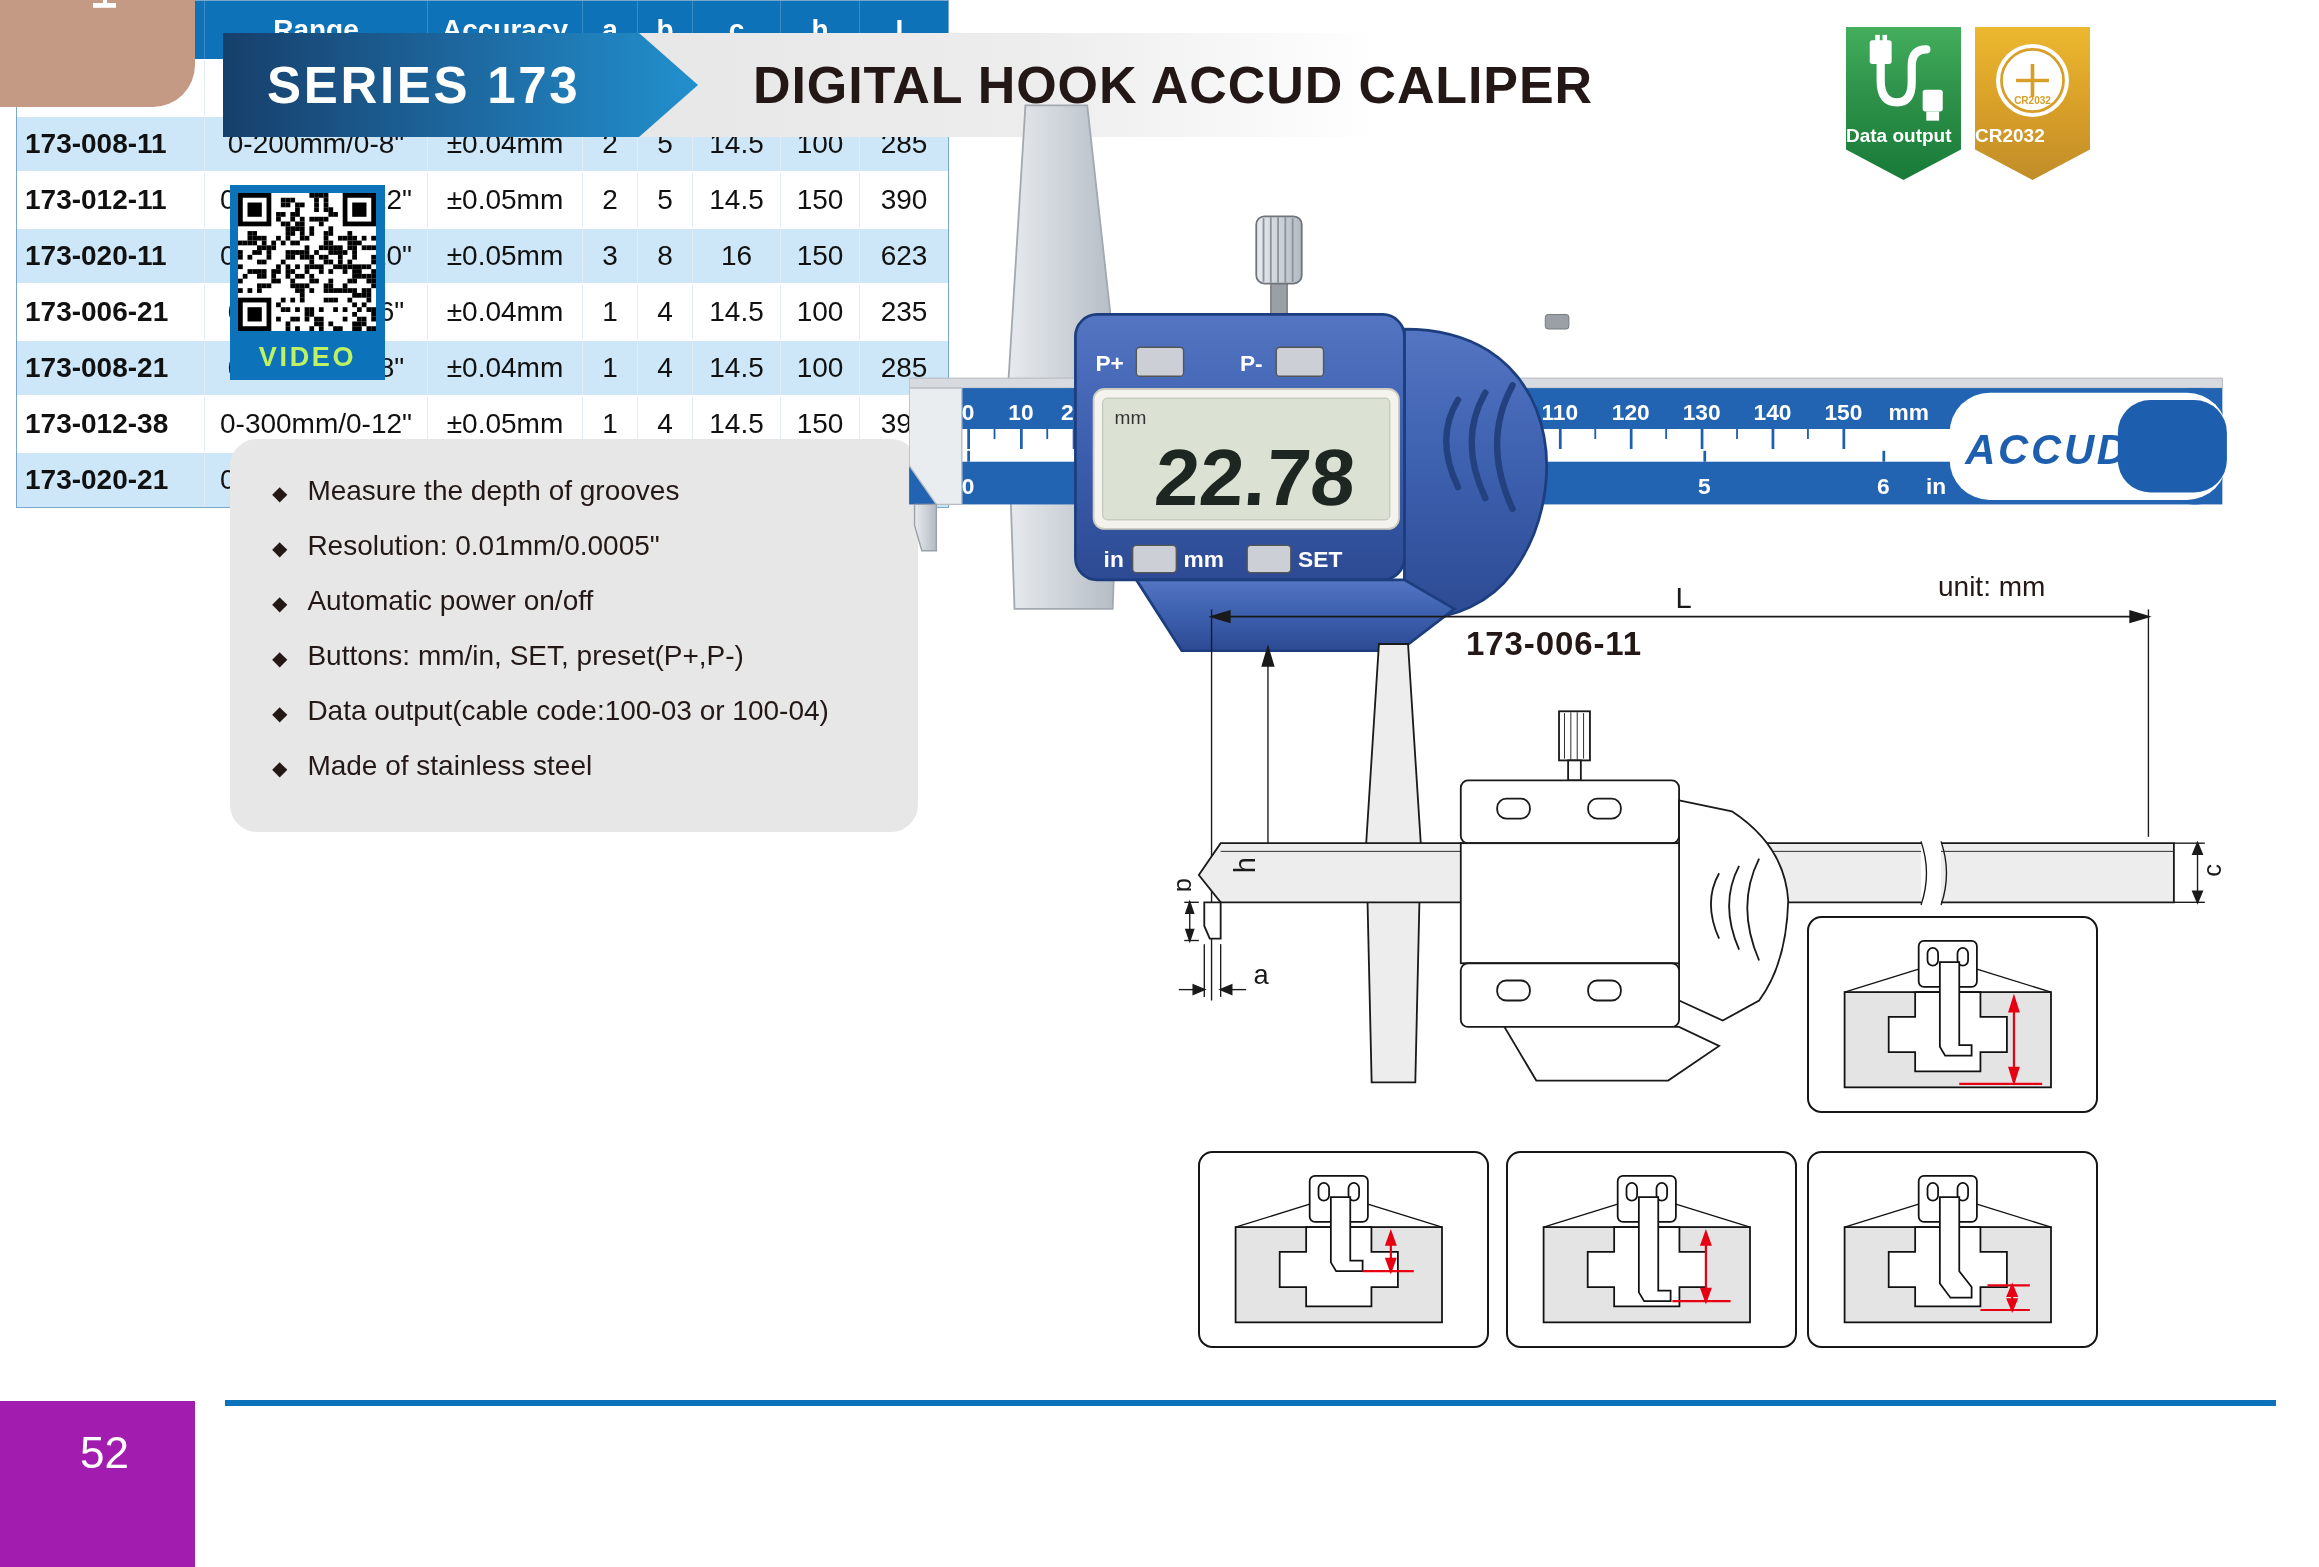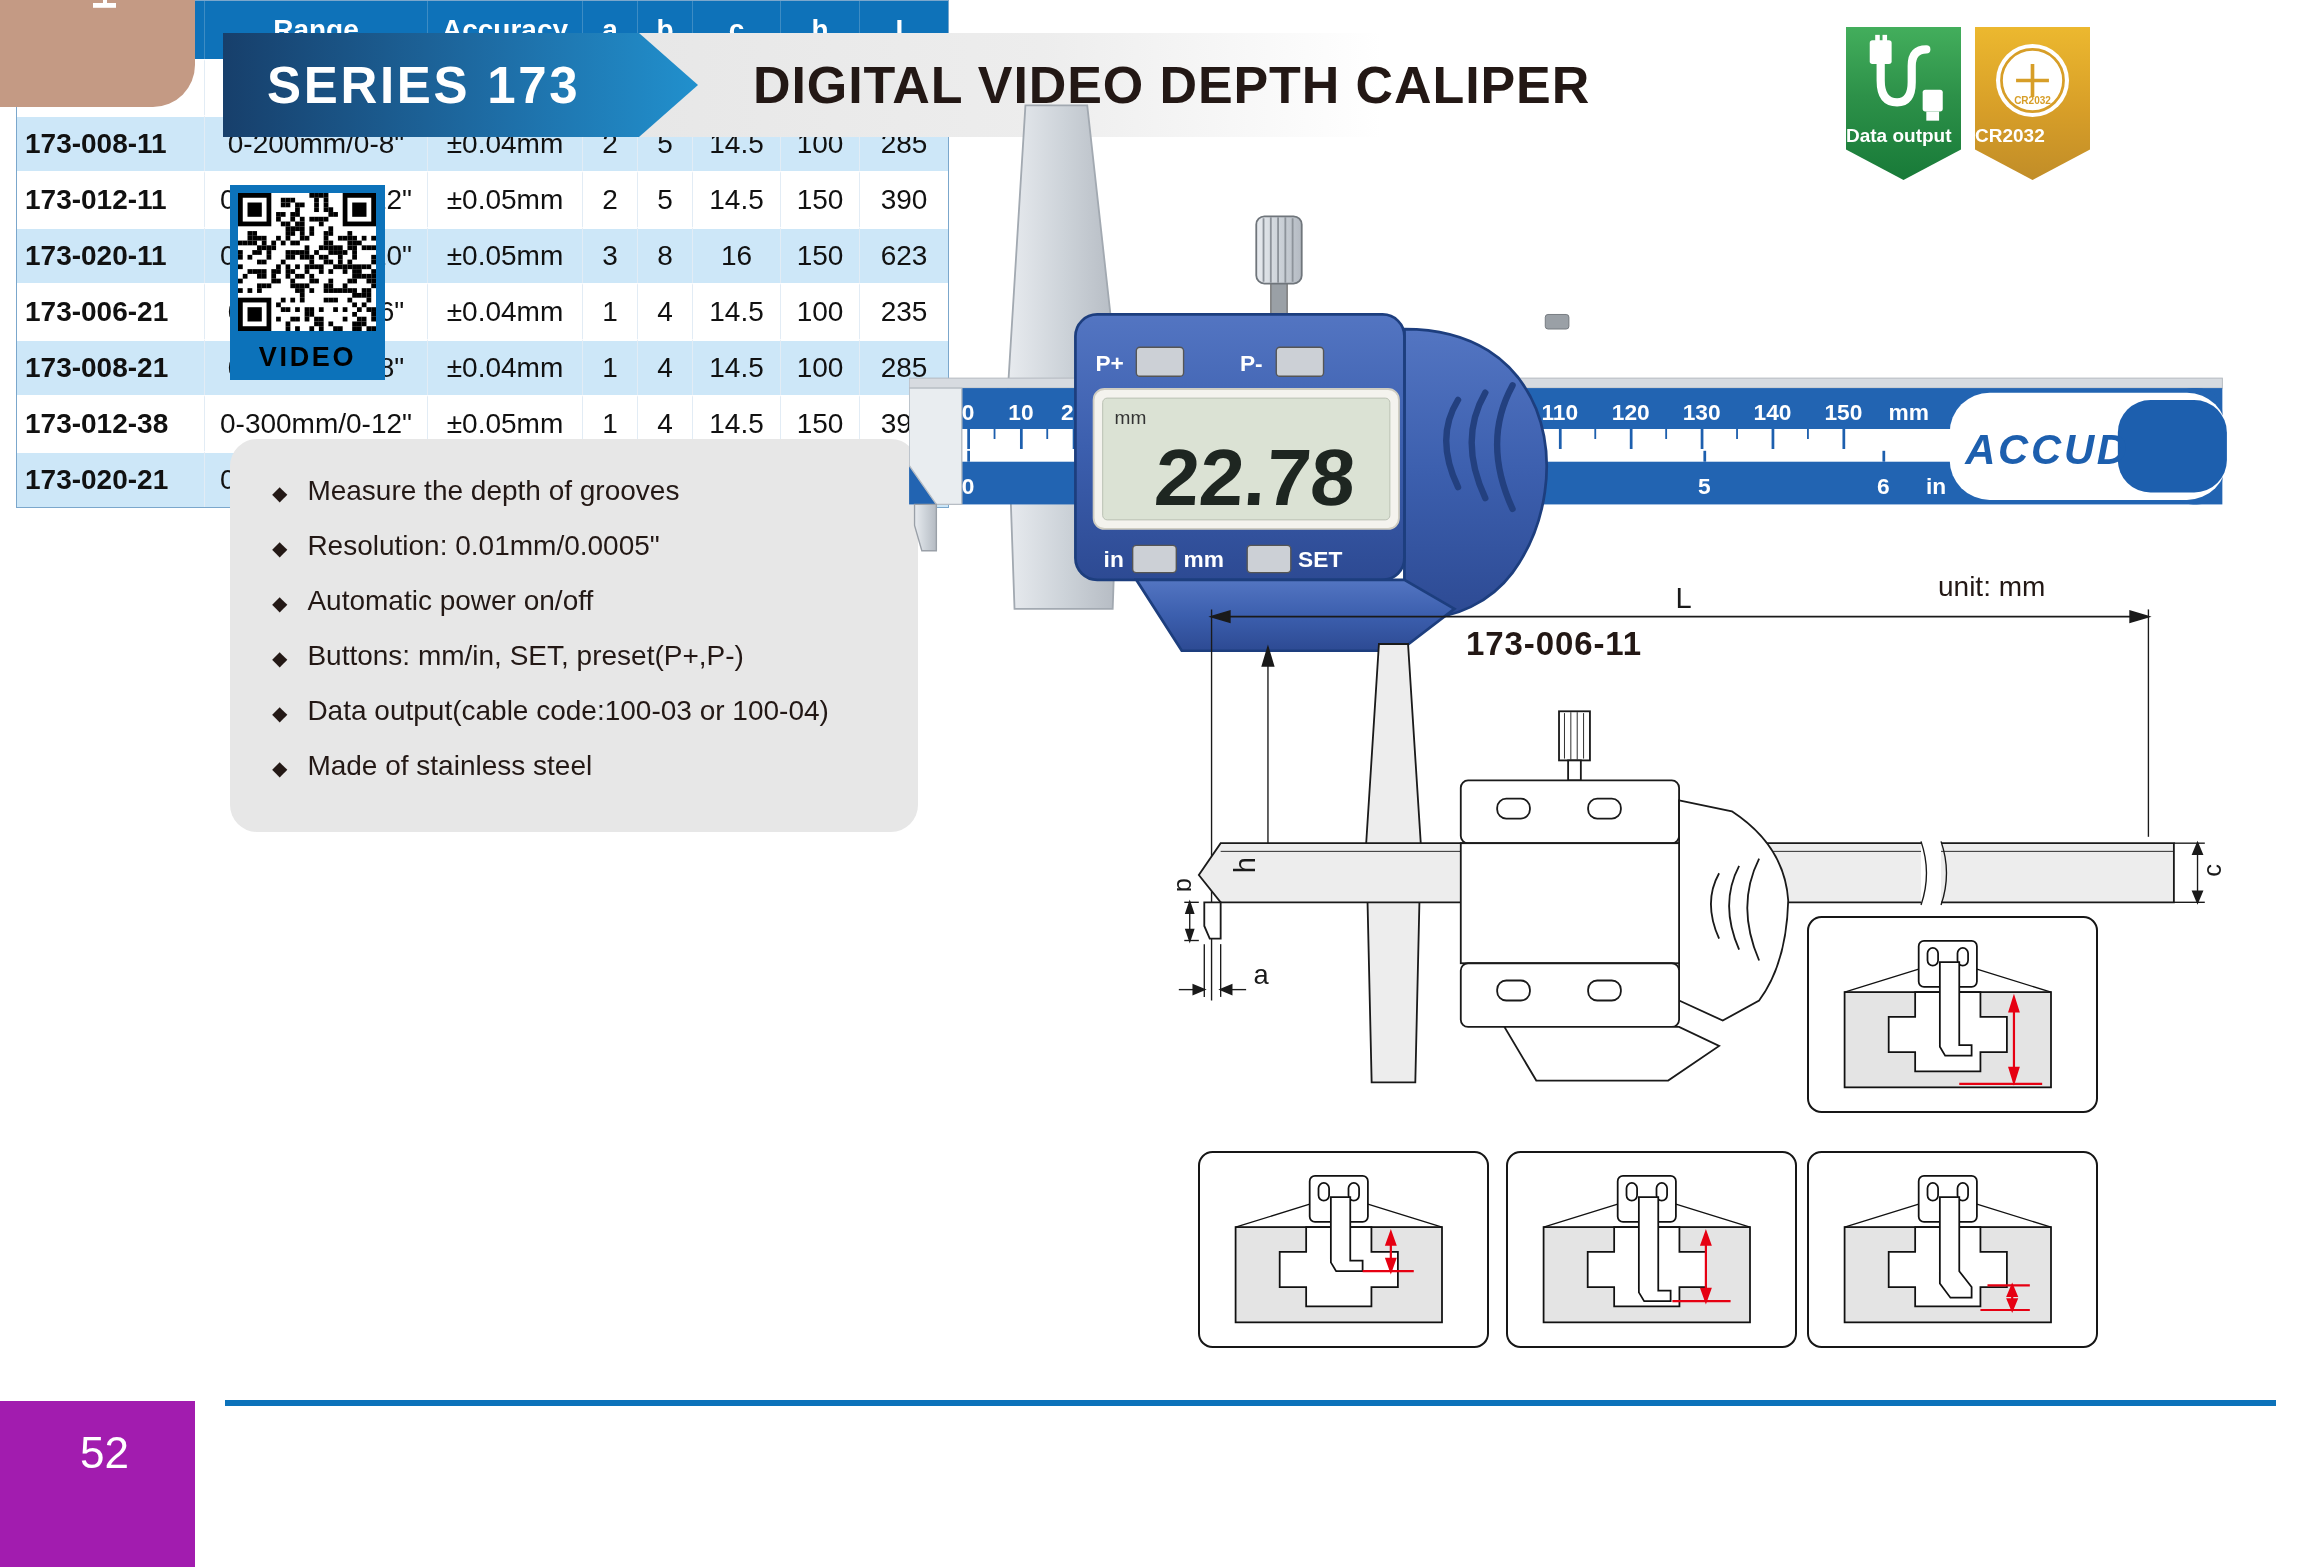--- a/index.html
+++ b/index.html
@@ -19,21 +19,21 @@
   
   .badge{top:27px;width:115px;height:153px;clip-path:polygon(0 0,100% 0,100% 80%,50% 100%,0 80%);color:#fff;text-align:left;}
   #badge-green{left:1846px;background:linear-gradient(180deg,#43ae5c 0%,#2d9149 45%,#187a38 100%);}
   #badge-gold{left:1975px;background:linear-gradient(180deg,#ecb82f 0%,#d79e28 55%,#c18d28 100%);}
   .badge .lbl{position:absolute;left:0;right:0;top:98px;font-weight:bold;font-size:19px;}
   .badge svg{position:absolute;left:0;top:5.5px;}
 
   
   #qr-block{left:230px;top:185px;width:155px;height:195px;background:#0c72ba;padding:0;}
   #qr-white{position:absolute;left:8.2px;top:8.2px;width:138px;height:138px;background:#fff;}
-  #video-label{position:absolute;left:0;right:0;bottom:7.3px;text-align:center;color:#000000;font-weight:bold;font-size:27px;letter-spacing:2.7px;}
+  #video-label{position:absolute;left:0;right:0;bottom:7.3px;text-align:center;color:#bef264;font-weight:bold;font-size:27px;letter-spacing:2.7px;}
 
   
   #features{left:230px;top:439px;width:688px;height:393px;background:#e7e7e7;border-radius:27px;padding:36px 0 0 42px;box-sizing:border-box;}
   #features ul{list-style:none;margin:0;padding:0;}
   #features li{display:flex;align-items:baseline;height:55px;color:#231815;font-size:28px;}
   #features .dia{color:#231815;font-size:20px;margin-right:20px;}
 
   
   #product-code{left:1466px;top:625px;width:273px;color:#231815;font-weight:bold;font-size:33px;letter-spacing:0.9px;}
   #unit-note{left:1938px;top:535px;color:#231815;font-size:28px;margin-top:36px;}
@@ -63,21 +63,21 @@
 <div id="page">
 
   <div id="corner-tab" class="abs">
     <span>TH</span>
   </div>
 
   <div id="title-banner" class="abs"></div>
   <div id="series-banner" class="abs">
     <span>SERIES 173</span>
   </div>
-  <div id="page-title" class="abs">DIGITAL VIDEO DEPTH CALIPER</div>
+  <div id="page-title" class="abs">DIGITAL HOOK ACCUD CALIPER</div>
 
   <div id="badge-green" class="badge abs">
     <svg width="115" height="95" viewBox="0 0 126 104">
       <g fill="none" stroke="#fff" stroke-width="9" stroke-linecap="round">
         <path d="M38 30 V52 Q38 76 56 76 Q72 76 72 54 V36 Q72 18 88 18"></path>
       </g>
       <rect x="26" y="8" width="24" height="26" rx="3" fill="#fff"></rect>
       <rect x="32" y="2" width="5" height="8" fill="#fff"></rect>
         <rect x="40" y="2" width="5" height="8" fill="#fff"></rect>
       <rect x="84" y="62" width="22" height="24" rx="3" fill="#fff"></rect>

